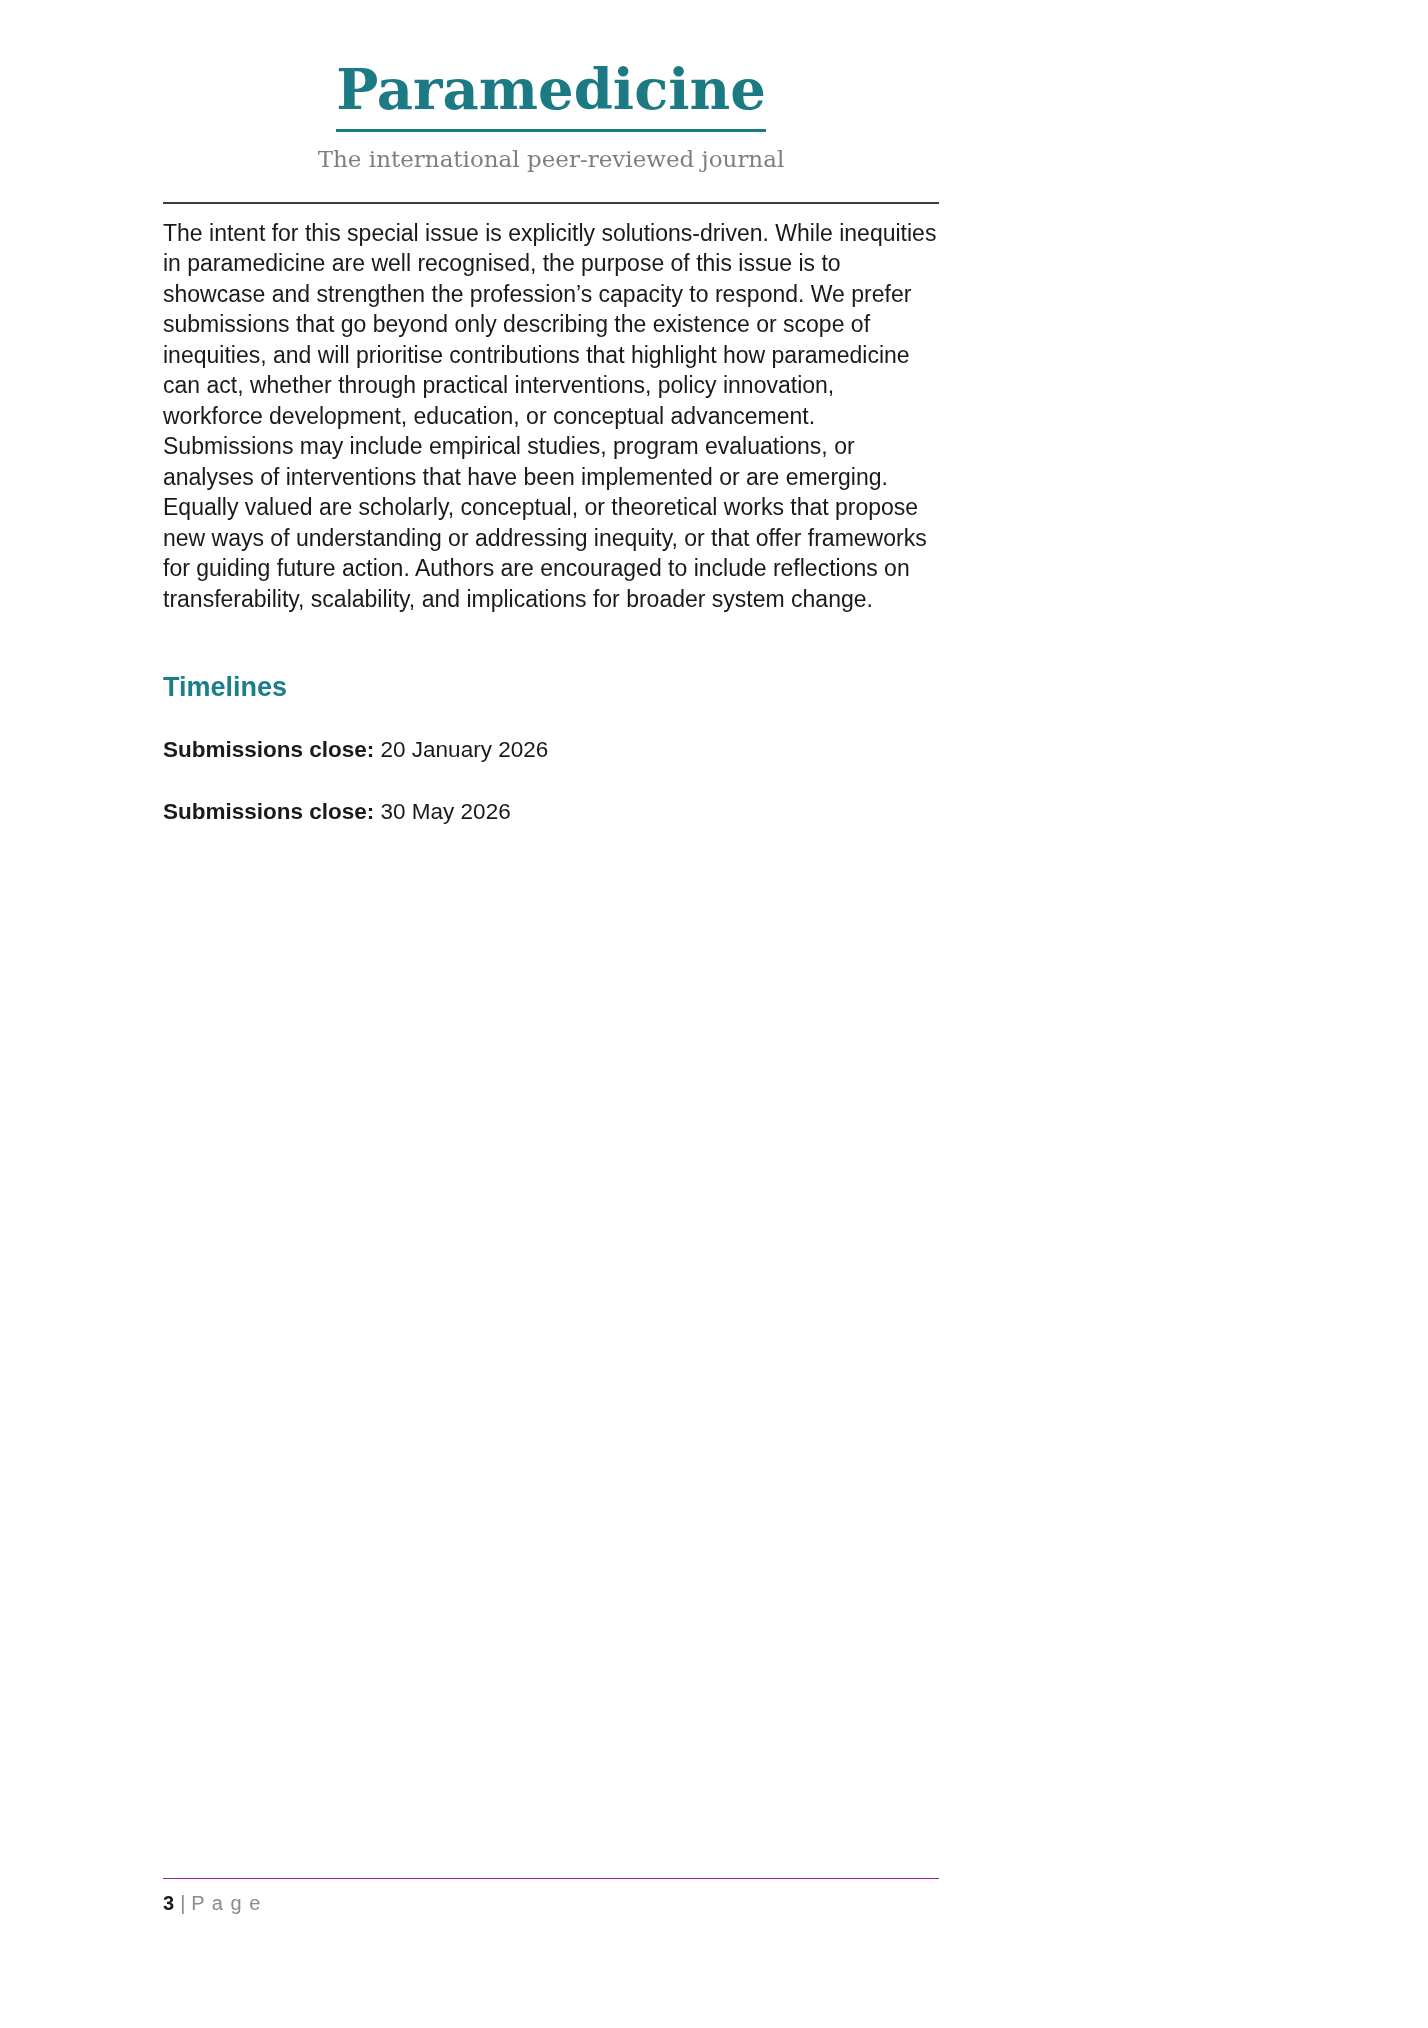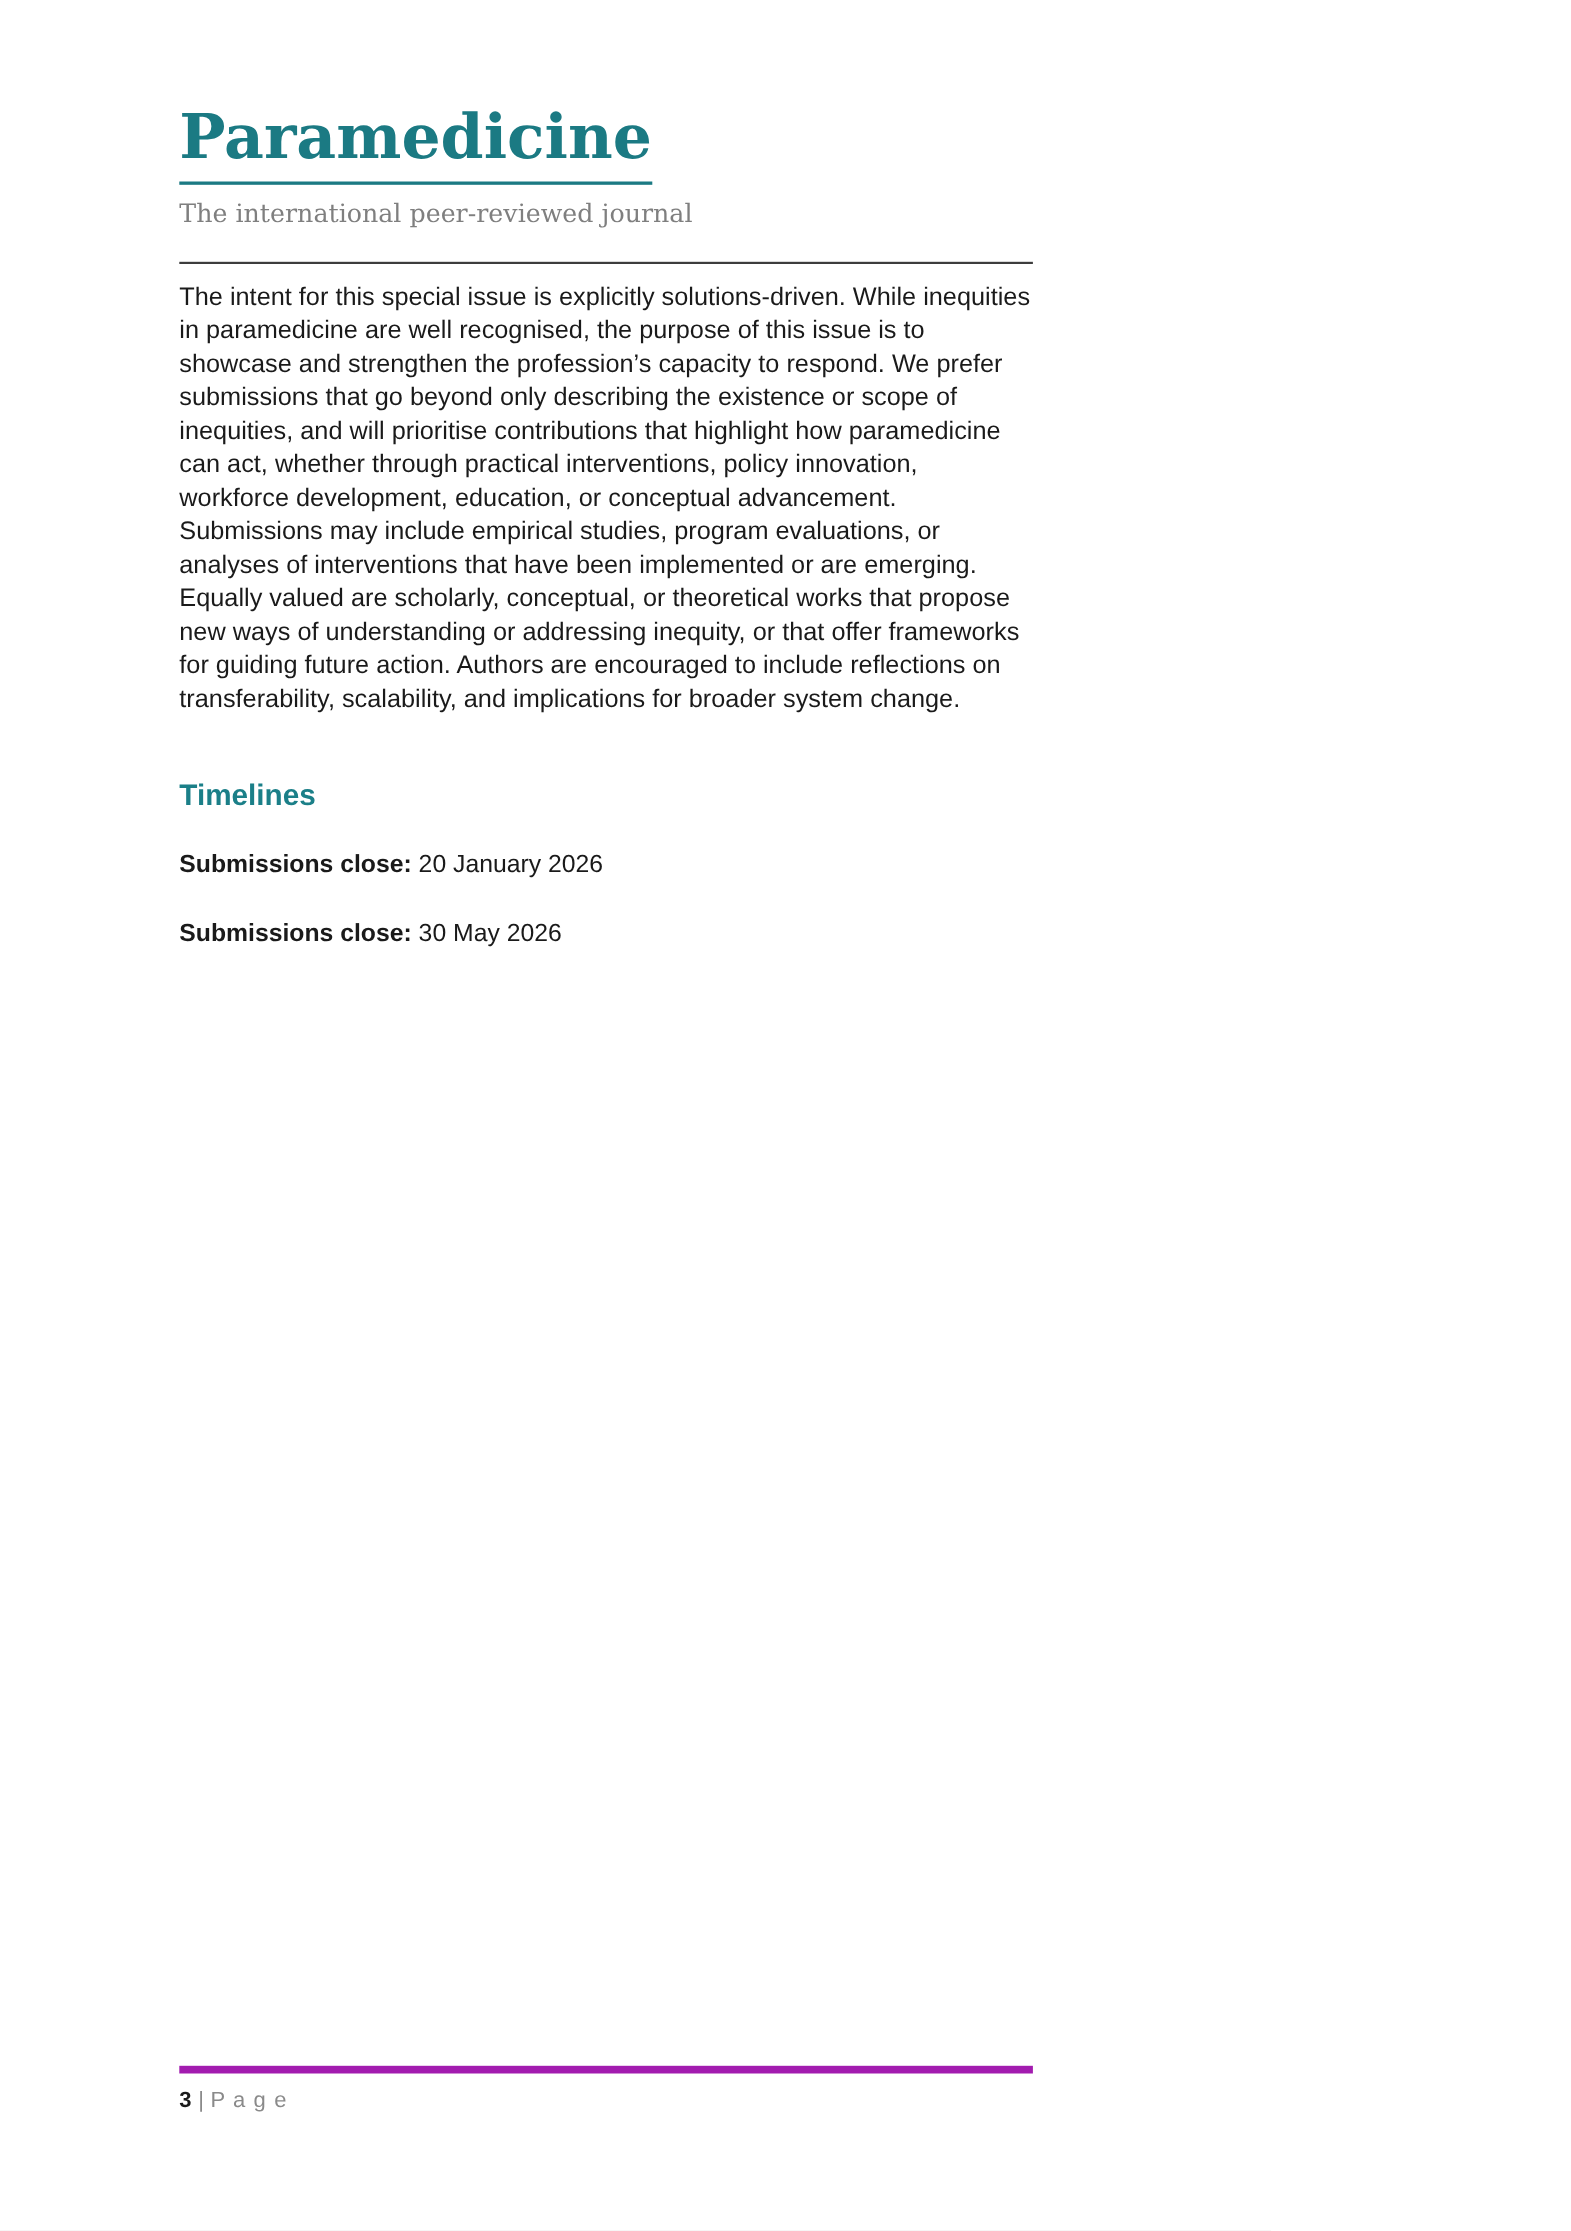--- a/index.html
+++ b/index.html
@@ -14,22 +14,22 @@
     color: #1a1a1a;
     overflow: hidden;
   }
   .content {
     position: absolute;
     left: 163px;
     top: 0;
     width: 776px;
   }
   .header-block {
-    padding-top: 96px;
-    text-align: left;
+    padding-top: 60px;
+    text-align: center;
   }
   .logo-text {
     display: inline-block;
     font-family: "DejaVu Serif", "Liberation Serif", serif;
     font-size: 56px;
     font-weight: 600;
     color: #1b7a83;
     letter-spacing: 0px;
     line-height: 1.05;
     padding-bottom: 10px;
@@ -75,21 +75,21 @@
   .note-paragraph {
     margin-top: 34px;
     font-size: 22.5px;
     line-height: 30.5px;
   }
   .footer {
     position: absolute;
     left: 163px;
     top: 1878px;
     width: 776px;
-    border-top: 7px solid #a21caf;
+    border-top: 1px solid #a21caf;
     padding-top: 13px;
     font-size: 20px;
   }
   .footer-page-number {
     font-weight: bold;
     color: #1a1a1a;
     margin-right: 6px;
   }
   .footer-sep {
     color: #8a8a8a;

